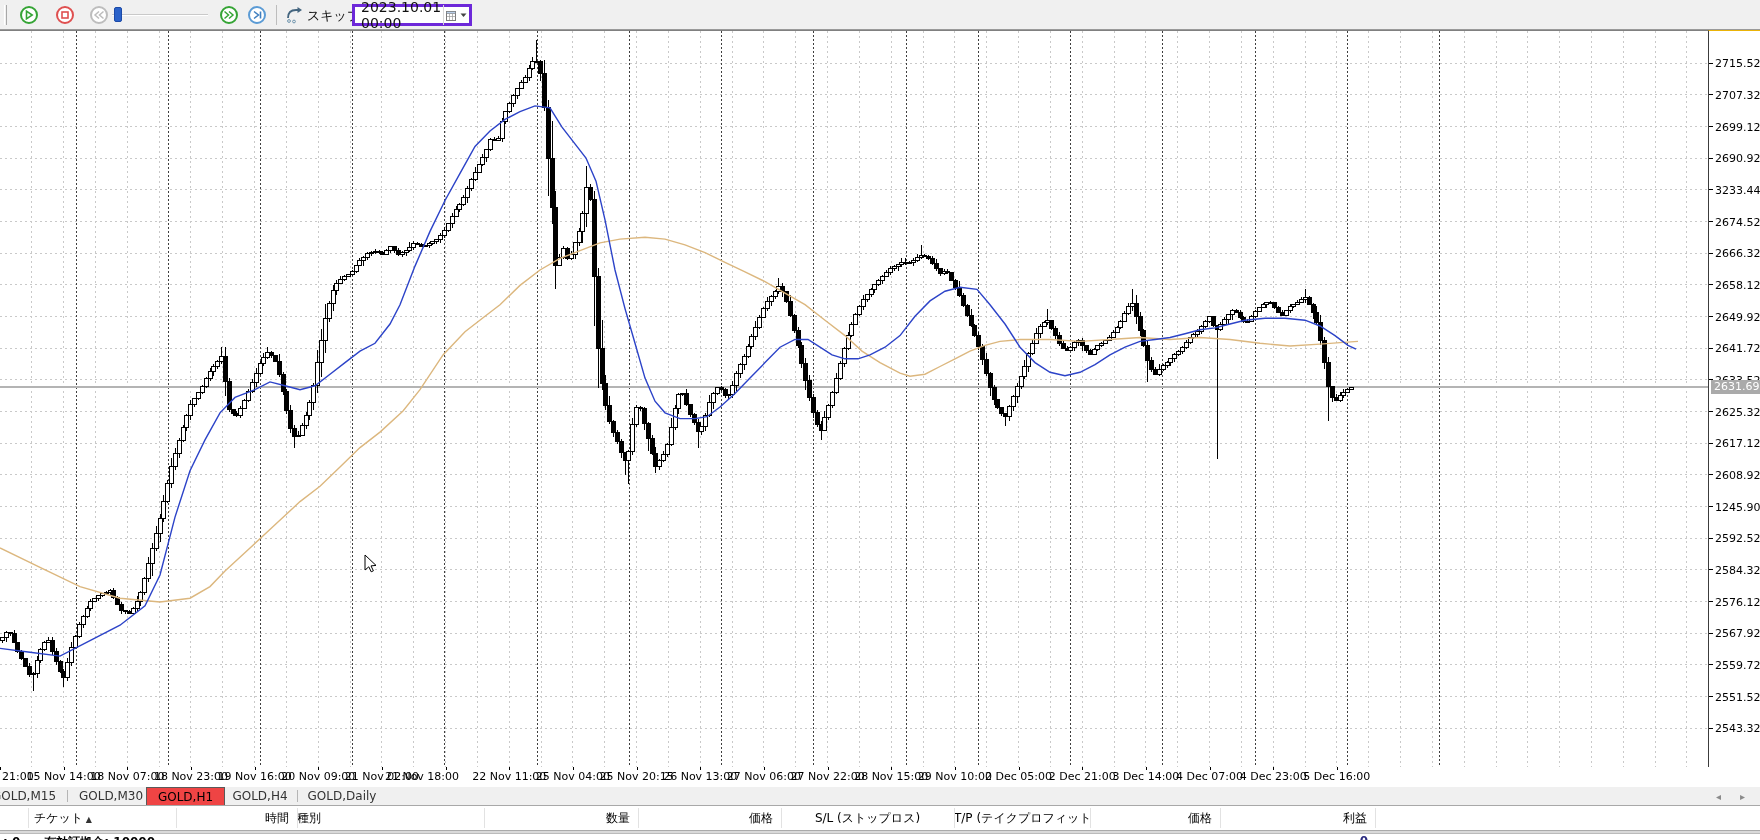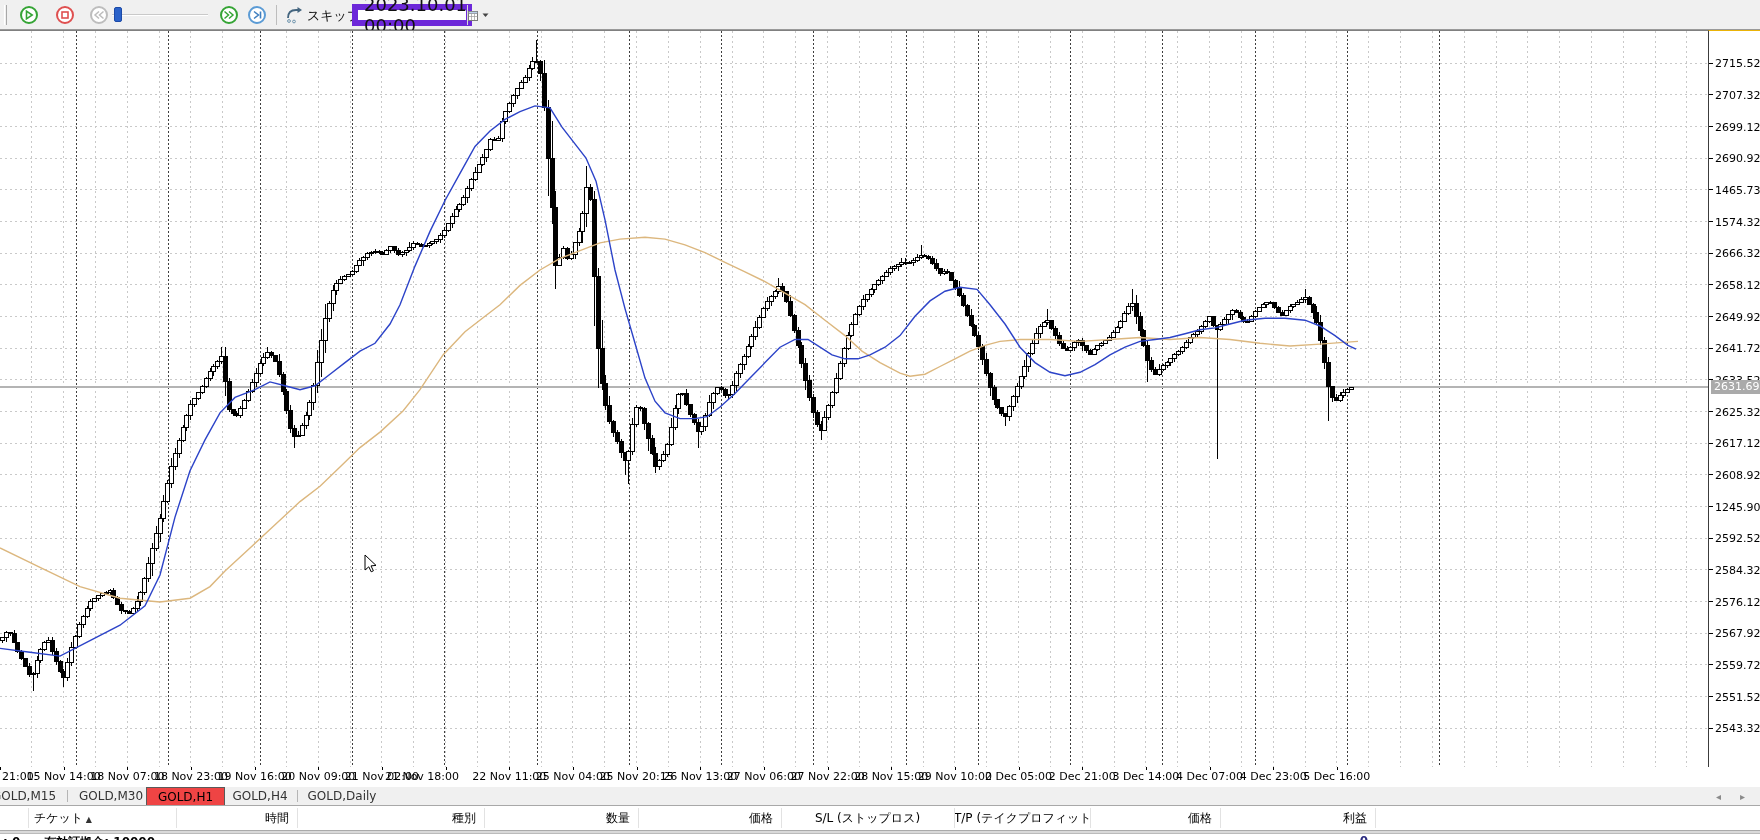--- a/index.html
+++ b/index.html
@@ -10,21 +10,21 @@
   
   #toolbar { position:absolute; left:0; top:0; width:1760px; height:30px;
     background:#f0f0f0; border-bottom:1px solid #9a9a9a; }
   .grip { position:absolute; left:4px; top:5px; width:3px; height:20px;
     border-left:1px solid #fff; border-right:1px solid #a8a8a8; }
   .tb-btn { position:absolute; top:6px; width:18px; height:18px; border-radius:50%;
     background:#fff; display:flex; align-items:center; justify-content:center; }
   .tb-sep { position:absolute; top:5px; width:1px; height:20px; background:#bdbdbd; }
   #skip-label { position:absolute; left:307px; top:7px; font-size:13px; color:#111; }
   #date-box { position:absolute; left:352px; top:4px; width:120px; height:22px;
-    background:#fff; border:6px solid #6d28d9; font-size:18px; color:#111;
+    background:#fff; border:3px solid #6d28d9; font-size:14px; color:#111;
     display:flex; align-items:center; }
   #date-box .val { padding-left:6px; flex:1; }
   #date-box .cal { width:26px; height:20px; display:flex; align-items:center; justify-content:center;
     border-left:1px solid #d8d8d8; }
   #slider { position:absolute; left:112px; top:14px; width:96px; height:2px;
     background:#c9c9c9; border-bottom:1px solid #fff; }
   #slider-handle { position:absolute; left:2px; top:-7px; width:8px; height:15px;
     background:#2b62c9; border:1px solid #1c4aa8; border-radius:2px; }
 
   
@@ -937,23 +937,23 @@
   <div id="price-axis">
       <div class="pa-tick" style="top: 31.8px;"></div>
       <div class="pa-label" style="top: 32.3px;">2715.52</div>
       <div class="pa-tick" style="top: 63.46px;"></div>
       <div class="pa-label" style="top: 63.96px;">2707.32</div>
       <div class="pa-tick" style="top: 95.12px;"></div>
       <div class="pa-label" style="top: 95.62px;">2699.12</div>
       <div class="pa-tick" style="top: 126.78px;"></div>
       <div class="pa-label" style="top: 127.28px;">2690.92</div>
       <div class="pa-tick" style="top: 158.44px;"></div>
-      <div class="pa-label" style="top: 158.94px;">1465.73</div>
+      <div class="pa-label" style="top: 158.94px;">3233.44</div>
       <div class="pa-tick" style="top: 190.1px;"></div>
-      <div class="pa-label" style="top: 190.6px;">1574.32</div>
+      <div class="pa-label" style="top: 190.6px;">2674.52</div>
       <div class="pa-tick" style="top: 221.76px;"></div>
       <div class="pa-label" style="top: 222.26px;">2666.32</div>
       <div class="pa-tick" style="top: 253.42px;"></div>
       <div class="pa-label" style="top: 253.92px;">2658.12</div>
       <div class="pa-tick" style="top: 285.08px;"></div>
       <div class="pa-label" style="top: 285.58px;">2649.92</div>
       <div class="pa-tick" style="top: 316.74px;"></div>
       <div class="pa-label" style="top: 317.24px;">2641.72</div>
       <div class="pa-tick" style="top: 348.4px;"></div>
       <div class="pa-label" style="top: 348.9px;">2633.52</div>
@@ -1037,21 +1037,21 @@
       <div class="tab" style="left: 342px;">GOLD,Daily</div>
       <div class="tab-sep" style="left: 67px;"></div>
       <div class="tab-sep" style="left: 297px;"></div>
       <div class="tab-scroll" style="left: 1716px;">◂</div>
       <div class="tab-scroll" style="left: 1740px;">▸</div>
     </div>
 
   <div id="table-header">
       <div class="th-cell" style="left: 34px; width: 60px; text-align: left;">チケット<span style="font-size: 8px; color: rgb(51, 51, 51);"> ▲</span></div>
       <div class="th-cell" style="left: 176px; width: 113px; text-align: right;">時間</div>
-      <div class="th-cell" style="left: 297px; width: 179px; text-align: right;">種別</div>
+      <div class="th-cell" style="left: 297px; width: 179px; text-align: left;">種別</div>
       <div class="th-cell" style="left: 484px; width: 146px; text-align: right;">数量</div>
       <div class="th-cell" style="left: 638px; width: 135px; text-align: right;">価格</div>
       <div class="th-cell" style="left: 781px; width: 173px; text-align: center;">S/L (ストップロス)</div>
       <div class="th-cell" style="left: 954px; width: 136px; text-align: center;">T/P (テイクプロフィット)</div>
       <div class="th-cell" style="left: 1090px; width: 122px; text-align: right;">価格</div>
       <div class="th-cell" style="left: 1220px; width: 147px; text-align: right;">利益</div>
       <div class="th-div" style="left: 28px;"></div>
       <div class="th-div" style="left: 176px;"></div>
       <div class="th-div" style="left: 297px;"></div>
       <div class="th-div" style="left: 484px;"></div>

